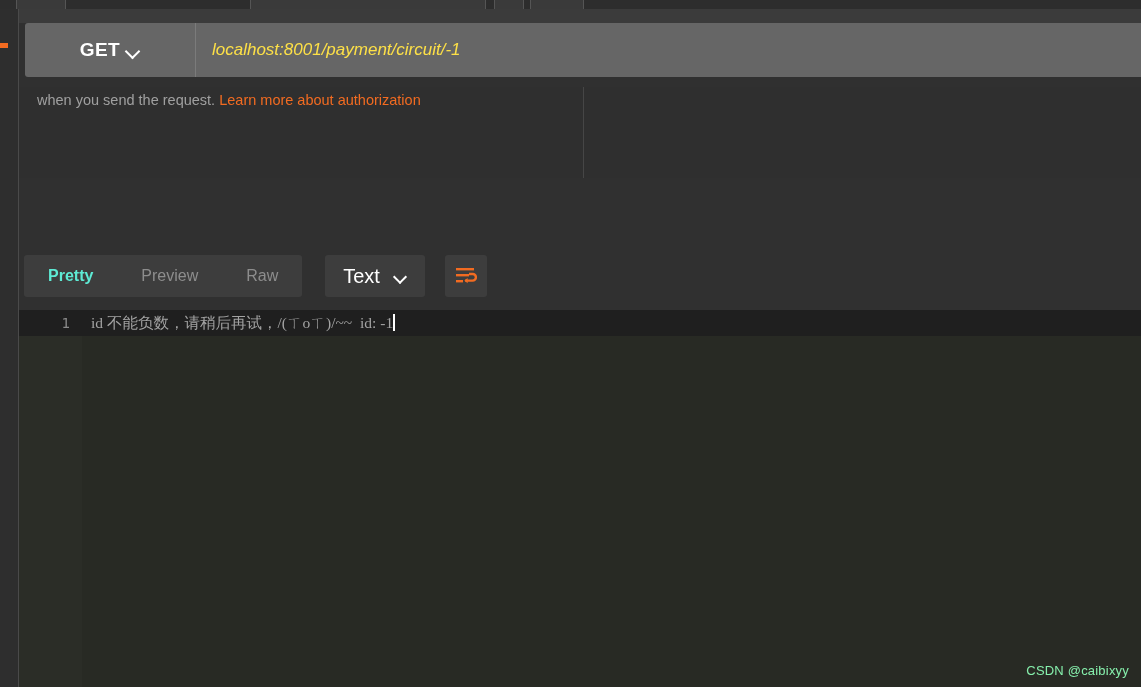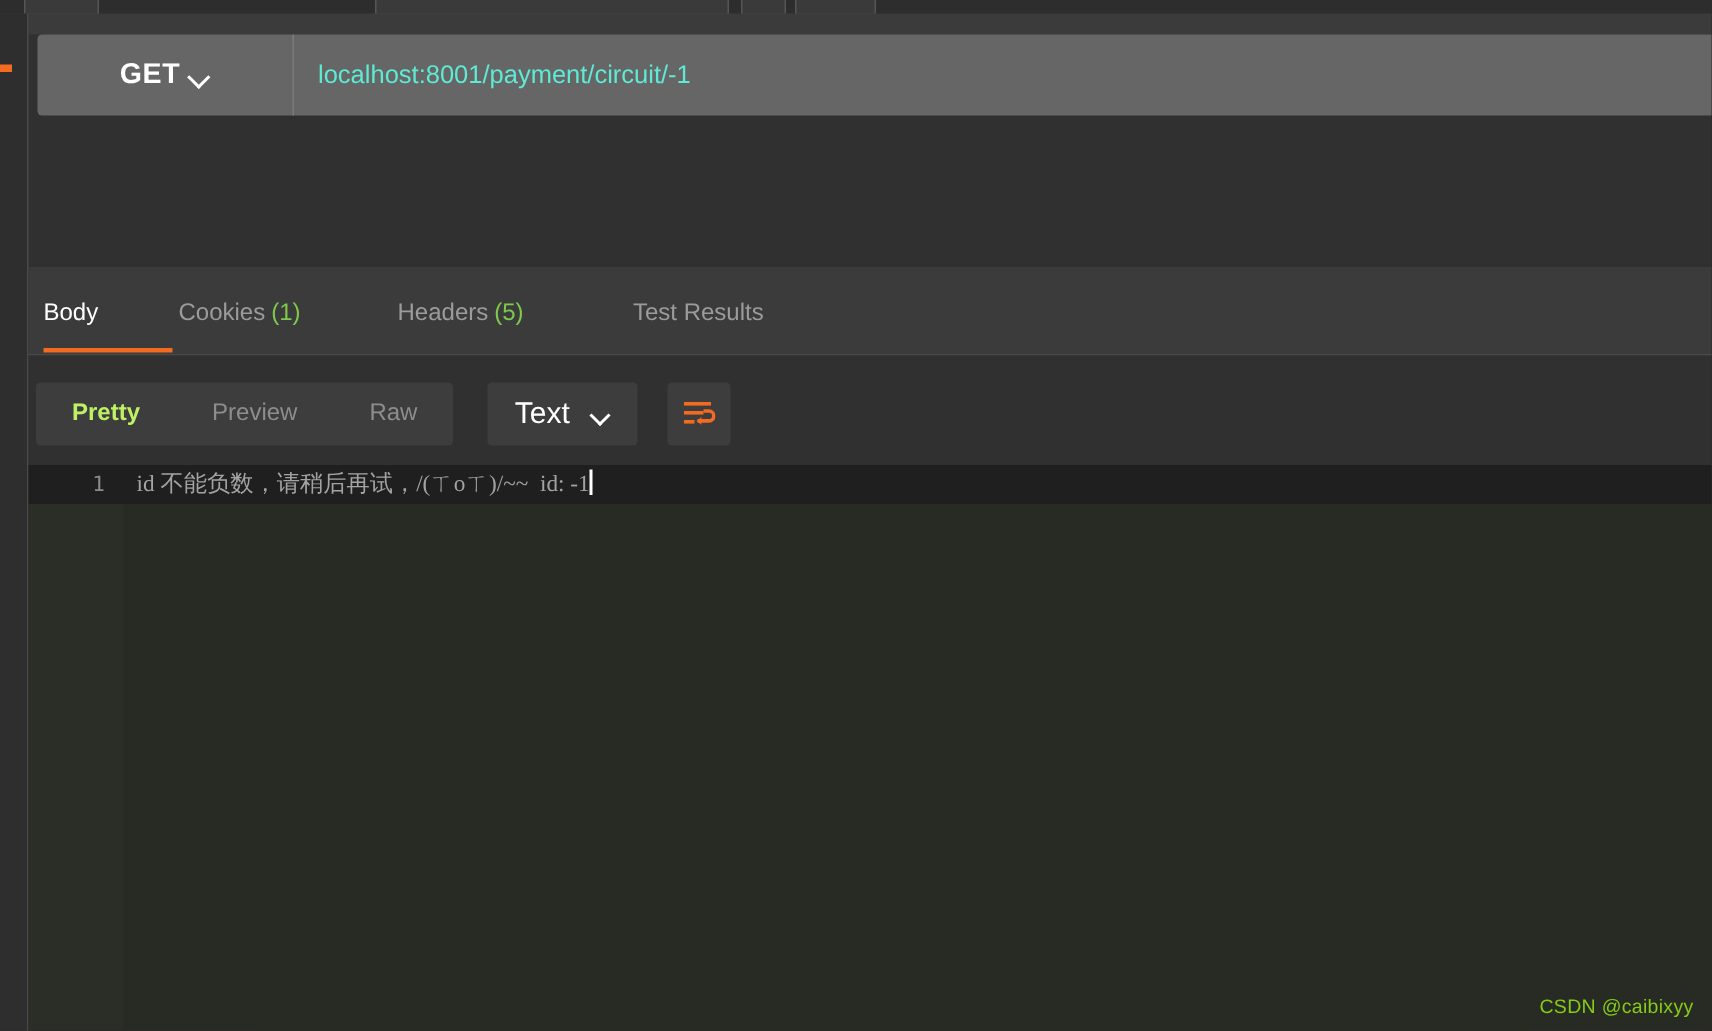--- a/index.html
+++ b/index.html
@@ -98,25 +98,26 @@
     width: 9px; height: 9px;
     border-right: 2.6px solid #ffffff;
     border-bottom: 2.6px solid #ffffff;
     transform: rotate(45deg);
   }
   .url-input {
     flex: 1;
     display: flex;
     align-items: center;
     padding-left: 16px;
-    color: #5eead4;
+    color: #fde047;
     font-size: 17px;
     cursor: text;
     overflow: hidden;
     white-space: nowrap;
+    font-style: italic;
   }
 
   
   .auth-band {
     position: absolute;
     left: 19px; top: 87px;
     width: 1122px; height: 91px;
     background: #2f2f2f;
   }
   .auth-text {
@@ -188,21 +189,21 @@
     padding: 0 24px;
     height: 42px;
     display: flex;
     align-items: center;
     font-size: 16px;
     color: #8d8d8d;
     cursor: pointer;
     white-space: nowrap;
   }
   .seg.active {
-    color: #bef264;
+    color: #5eead4;
     font-weight: bold;
   }
   .fmt-select {
     position: absolute;
     left: 306px; top: 18px;
     width: 100px; height: 42px;
     background: #3d3d3d;
     border-radius: 3px;
     display: flex;
     align-items: center;
@@ -281,21 +282,21 @@
     width: 1.5px;
     height: 17px;
     background: #ffffff;
     vertical-align: -3px;
   }
 
   
   .watermark {
     position: absolute;
     right: 12px; bottom: 9px;
-    color: #84cc16;
+    color: #86efac;
     font-size: 13px;
     letter-spacing: 0.2px;
   }
 </style>
 </head>
 <body>
 
 <div id="app">
 
   <div class="top-chrome">
@@ -311,37 +312,28 @@
   </div>
 
   <div class="urlbar">
     <div class="method-box">
       <span class="method-label">GET</span>
       <span class="chev"></span>
     </div>
     <div class="url-input">localhost:8001/payment/circuit/-1</div>
   </div>
 
-
-  <div class="resp-tabs">
-    <div class="tab active" style="left:10px;">
-      <span>Body</span>
-    </div>
-    <div class="tab-underline" style="left:10px;width:86px;"></div>
-
-    <div class="tab" style="left:100px;">
-      <span>Cookies</span><span class="count">(1)</span>
-    </div>
-    <div class="tab" style="left:246px;">
-      <span>Headers</span><span class="count">(5)</span>
-    </div>
-    <div class="tab" style="left:403px;">
-      <span>Test Results</span>
-    </div>
-  </div>
+  <div class="auth-band">
+    <div class="auth-text">
+      <span>when you send the request.</span>
+      <span class="auth-link">Learn more about authorization</span>
+    </div>
+    <div class="auth-divider"></div>
+  </div>
+
 
   <div class="resp-toolbar">
     <div class="seg-group">
       <div class="seg active">
           <span>Pretty</span>
         </div>
       <div class="seg">
           <span>Preview</span>
         </div>
       <div class="seg">

